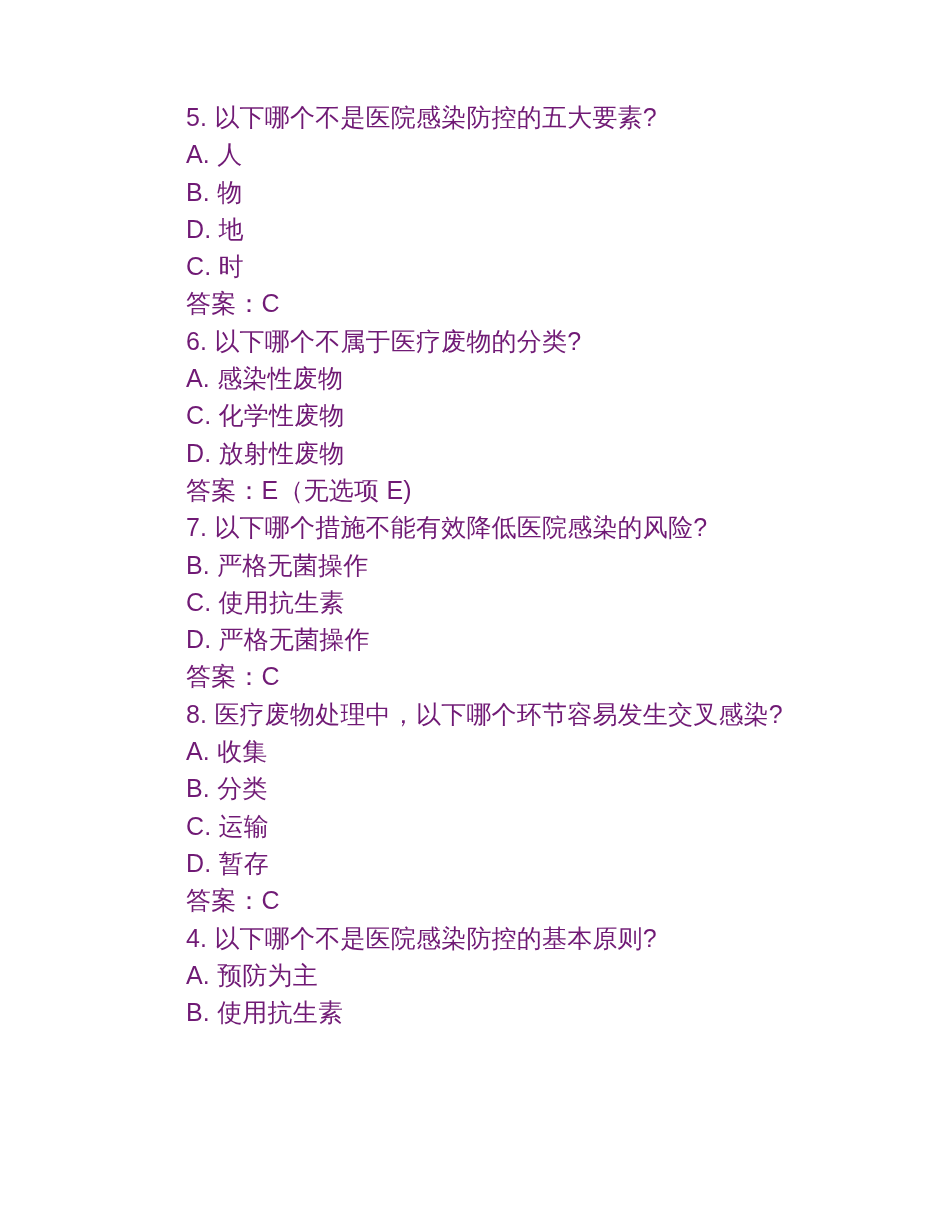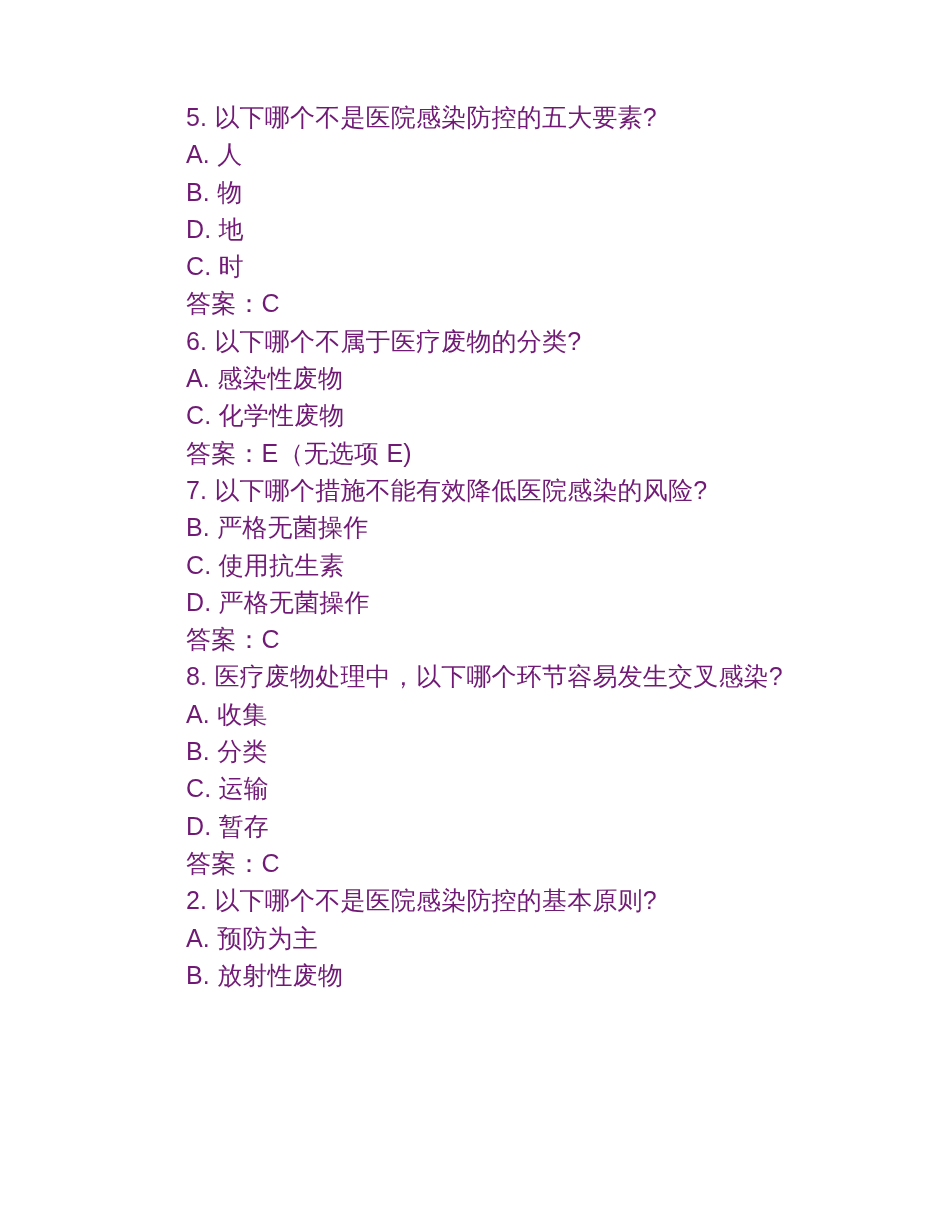--- a/index.html
+++ b/index.html
@@ -37,32 +37,33 @@
   <div class="line">5. 以下哪个不是医院感染防控的五大要素?</div>
   <div class="line">A. 人</div>
   <div class="line">B. 物</div>
   <div class="line">D. 地</div>
   <div class="line">C. 时</div>
   <div class="line">答案：C</div>
 
   <div class="line">6. 以下哪个不属于医疗废物的分类?</div>
   <div class="line">A. 感染性废物</div>
   <div class="line">C. 化学性废物</div>
+  <div class="line">D. 放射性废物</div>
   <div class="line">答案：E（无选项 E)</div>
 
   <div class="line">7. 以下哪个措施不能有效降低医院感染的风险?</div>
   <div class="line">B. 严格无菌操作</div>
   <div class="line">C. 使用抗生素</div>
   <div class="line">D. 严格无菌操作</div>
   <div class="line">答案：C</div>
 
   <div class="line">8. 医疗废物处理中，以下哪个环节容易发生交叉感染?</div>
   <div class="line">A. 收集</div>
   <div class="line">B. 分类</div>
   <div class="line">C. 运输</div>
   <div class="line">D. 暂存</div>
   <div class="line">答案：C</div>
 
-  <div class="line">2. 以下哪个不是医院感染防控的基本原则?</div>
+  <div class="line">4. 以下哪个不是医院感染防控的基本原则?</div>
   <div class="line">A. 预防为主</div>
-  <div class="line">B. 放射性废物</div>
+  <div class="line">B. 使用抗生素</div>
 
 </div>
 
 </body></html>

